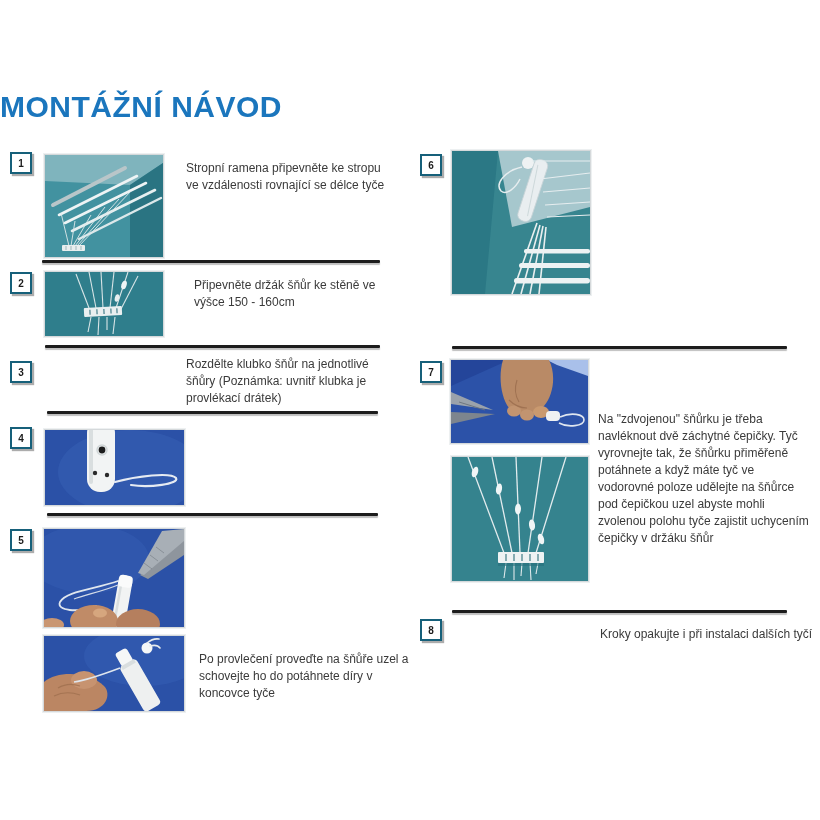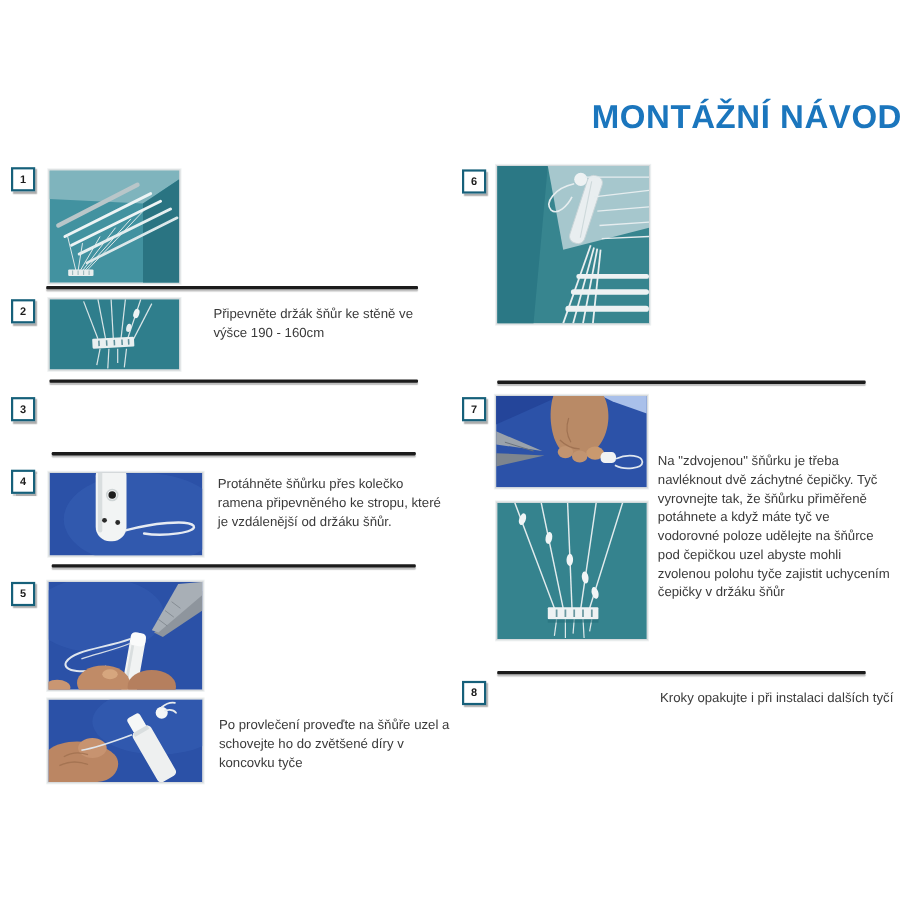--- a/index.html
+++ b/index.html
@@ -2,21 +2,21 @@
 <html><head>
 <meta charset="utf-8">
 <style>
   * { margin:0; padding:0; box-sizing:border-box; }
   html,body { background:#ffffff; }
   .page {
     position:relative; width:820px; height:820px; background:#ffffff;
     font-family:"Liberation Sans", sans-serif; overflow:hidden;
   }
   .title {
-    position:absolute; left:0; right:0; top:90px; text-align:right;
+    position:absolute; left:0; right:0; top:90px; text-align:left;
     font-size:30px; font-weight:bold; color:#1b76bd; letter-spacing:.5px;
   }
   .badge {
     position:absolute; width:22px; height:22px; background:#fff;
     border:2px solid #16607a; box-shadow:2px 2px 1px rgba(70,70,70,.45);
     display:flex; align-items:center; justify-content:center;
     font-size:10px; font-weight:bold; color:#1c1c1c;
   }
   .txt {
     position:absolute; font-size:12px; line-height:1.42; color:#3a3a3a;
@@ -59,20 +59,21 @@
       </g>
       <rect x="17" y="90" width="23" height="6" rx="1" fill="#e8eeee"></rect>
       <g stroke="#9db8bc" stroke-width="1">
           <line x1="21" y1="91" x2="21" y2="95"></line>
           <line x1="26" y1="91" x2="26" y2="95"></line>
           <line x1="31" y1="91" x2="31" y2="95"></line>
           <line x1="36" y1="91" x2="36" y2="95"></line>
         </g>
     </svg>
   </div>
+  <div class="txt" style="left:186px;top:160px;width:205px">Stropní ramena připevněte ke stropu ve vzdálenosti rovnající se délce tyče</div>
   <div class="rule" style="left:42px;top:260px;width:338px"></div>
 
   <div class="badge" style="left:10px;top:272px">2</div>
   <div class="photo" style="left:44px;top:271px;width:120px;height:66px">
     <svg width="118" height="64" viewBox="0 0 118 64">
       <rect width="118" height="64" fill="#2f7e8c"></rect>
       <g stroke="#d9e5e7" stroke-width="1.1">
         <line x1="44" y1="36" x2="31" y2="2"></line>
         <line x1="51" y1="36" x2="44" y2="0"></line>
         <line x1="58" y1="36" x2="56" y2="0"></line>
@@ -91,41 +92,41 @@
         <g stroke="#5d8f99" stroke-width="1.4">
             <line x1="45" y1="37" x2="45" y2="42"></line>
             <line x1="52" y1="37" x2="52" y2="42"></line>
             <line x1="59" y1="37" x2="59" y2="42"></line>
             <line x1="66" y1="37" x2="66" y2="42"></line>
             <line x1="72" y1="37" x2="72" y2="42"></line>
           </g>
       </g>
     </svg>
   </div>
-  <div class="txt" style="left:194px;top:277px;width:205px">Připevněte držák šňůr ke stěně ve výšce  190 - 160cm</div>
+  <div class="txt" style="left:194px;top:277px;width:205px">Připevněte držák šňůr ke stěně ve výšce  150 - 160cm</div>
   <div class="rule" style="left:45px;top:345px;width:335px"></div>
 
   <div class="badge" style="left:10px;top:361px">3</div>
+  <div class="txt" style="left:186px;top:356px;width:210px">Rozdělte klubko šňůr na jednotlivé šňůry (Poznámka: uvnitř klubka je provlékací drátek)</div>
   <div class="rule" style="left:47px;top:411px;width:331px"></div>
 
   <div class="badge" style="left:10px;top:427px">4</div>
   <div class="photo" style="left:44px;top:429px;width:141px;height:77px">
     <svg width="139" height="75" viewBox="0 0 139 75">
       <rect width="139" height="75" fill="#2b51a7"></rect>
       <ellipse cx="85" cy="42" rx="72" ry="42" fill="#3a63b9" opacity="0.45"></ellipse>
       <rect x="42" y="-10" width="28" height="72" rx="13" fill="#f2f4f4"></rect>
       <rect x="44" y="-10" width="4" height="64" rx="2" fill="#d9dedf"></rect>
       <circle cx="57" cy="20" r="3.4" fill="#1d1d1d"></circle>
       <circle cx="57" cy="20" r="5" fill="none" stroke="#cfd5d6" stroke-width="1.4"></circle>
       <circle cx="50" cy="43" r="2.2" fill="#2a2a2a"></circle>
       <circle cx="62" cy="45" r="2.2" fill="#2a2a2a"></circle>
       <path d="M70,52 C92,46 126,42 131,48 C135,54 104,58 86,55" stroke="#e6ebf2" fill="none" stroke-width="2.2" stroke-linecap="round"></path>
     </svg>
   </div>
-  <div class="txt" style="left:198px;top:432px;width:212px">Protáhněte šňůrku přes kolečko ramena připevněného ke stropu, které je vzdálenější od držáku šňůr.</div>
   <div class="rule" style="left:47px;top:513px;width:331px"></div>
 
   <div class="badge" style="left:10px;top:529px">5</div>
   <div class="photo" style="left:43px;top:528px;width:142px;height:100px">
     <svg width="140" height="98" viewBox="0 0 140 98">
       <rect width="140" height="98" fill="#2b51a7"></rect>
       <polygon points="0,0 140,0 140,10 0,34" fill="#35five9b2" opacity="0"></polygon>
       <ellipse cx="45" cy="30" rx="60" ry="34" fill="#3a63b9" opacity="0.35"></ellipse>
       <polygon points="140,8 96,46 104,50 140,26" fill="#8e959d"></polygon>
       <polygon points="140,0 118,2 94,44 100,46 140,12" fill="#a8afb6"></polygon>
@@ -158,21 +159,21 @@
       <g transform="rotate(-30 88 38)">
         <rect x="80" y="26" width="19" height="52" rx="4" fill="#eef0f0"></rect>
         <rect x="83" y="12" width="13" height="16" rx="3" fill="#f5f7f7"></rect>
         <rect x="82" y="26" width="15" height="4" fill="#d9dedf"></rect>
       </g>
       <circle cx="103" cy="12" r="5.5" fill="#f5f7f7"></circle>
       <path d="M103,7 q6,-5 12,-4 M106,10 q7,-2 10,2" stroke="#e8ecee" stroke-width="1.6" fill="none" stroke-linecap="round"></path>
       <path d="M76,32 C60,38 44,44 30,46" stroke="#dfe6ee" stroke-width="1.5" fill="none"></path>
     </svg>
   </div>
-  <div class="txt" style="left:199px;top:651px;width:212px">Po provlečení proveďte na šňůře uzel a schovejte ho do zvětšené díry v koncovku tyče</div>
+  <div class="txt" style="left:199px;top:651px;width:212px">Po provlečení proveďte na šňůře uzel a schovejte ho do potáhnete díry v koncovce tyče</div>
 
   <div class="badge" style="left:420px;top:154px">6</div>
   <div class="photo" style="left:451px;top:150px;width:140px;height:145px">
     <svg width="138" height="143" viewBox="0 0 138 143">
       <rect width="138" height="143" fill="#37858f"></rect>
       <polygon points="0,0 46,0 33,143 0,143" fill="#2b7885"></polygon>
       <polygon points="46,0 138,0 138,56 60,76" fill="#a6c7cd"></polygon>
       <circle cx="76" cy="12" r="6" fill="#eef2f3"></circle>
       <g transform="rotate(18 82 42)">
         <rect x="73" y="8" width="14" height="64" rx="6" fill="#e9eef0" stroke="#c9d4d7" stroke-width="0.8"></rect>

